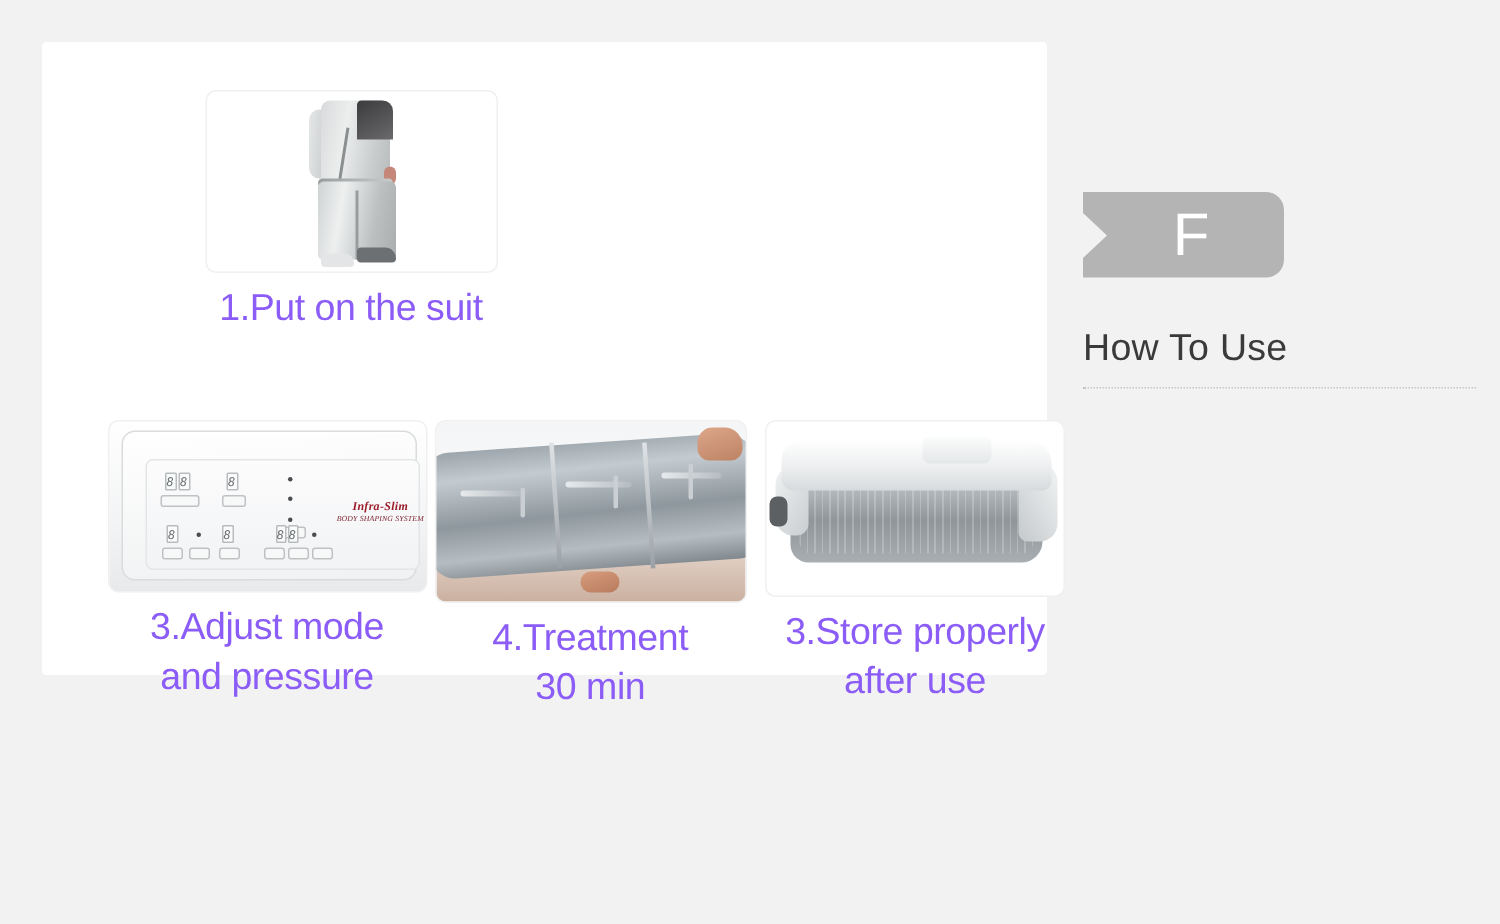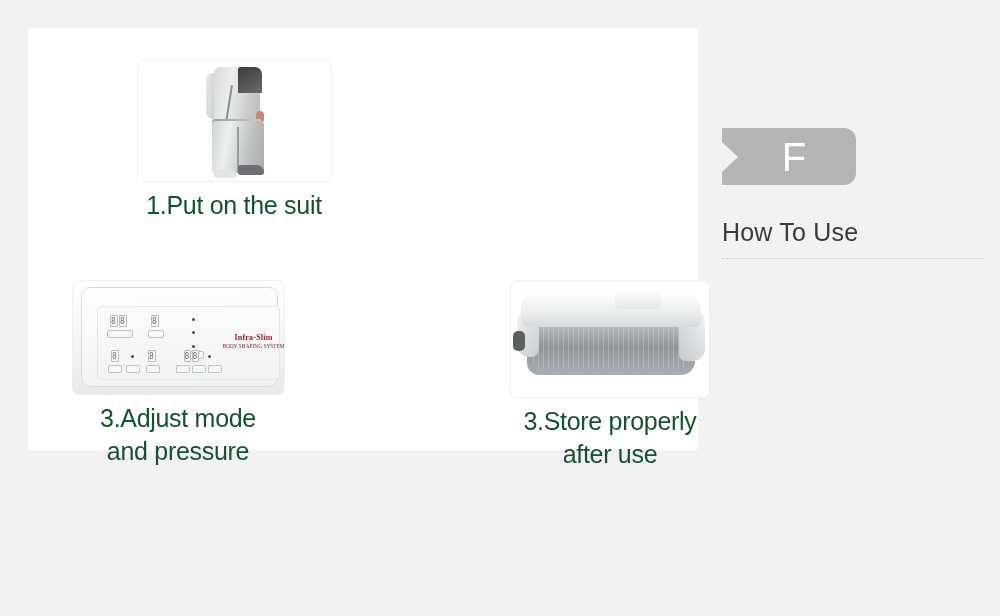--- a/index.html
+++ b/index.html
@@ -40,39 +40,39 @@
     position: relative;
     background: #ffffff;
     border: 1px solid #f0f0f0;
     border-radius: 7px;
     overflow: hidden;
     margin: 0 auto;
   }
 
   .step-caption {
     font-family: "Liberation Sans", sans-serif;
-    color: #14532d;
+    color: #8b5cf6;
     font-size: 25px;
     line-height: 1.3;
     letter-spacing: -0.3px;
     margin-top: 7px;
     white-space: pre-line;
   }
 
   
   .step-1  { left: 76px;  top: 32px;  width: 260px; }
   .step-1 .photo-frame { width: 195px; height: 122px; }
 
   
   .step-2  { left: 388px; top: 28px;  width: 260px; }
   .step-2 .photo-frame { width: 200px; height: 128px; }
 
   
   .step-3  { left: 34px;  top: 252px; width: 232px; }
-  .step-3 .photo-frame { width: 213px; height: 115px; }
+  .step-3 .photo-frame { width: 213px; height: 115px; font-style: italic; }
 
   
   .step-4  { left: 258px; top: 252px; width: 215px; }
   .step-4 .photo-frame { width: 208px; height: 122px; }
 
   
   .step-5  { left: 462px; top: 252px; width: 240px; }
   .step-5 .photo-frame { width: 200px; height: 118px; }
 
   
@@ -420,20 +420,38 @@
             <div class="btn" style="left:78px;top:58px;width:14px;height:8px;"></div>
             <div class="btn" style="left:94px;top:58px;width:14px;height:8px;"></div>
             <div class="btn" style="left:110px;top:58px;width:14px;height:8px;"></div>
           </div>
         </div>
       </div>
       <div class="step-caption">3.Adjust mode
 and pressure</div>
     </div>
 
+    <div class="step step-4">
+      <div class="photo-frame ph4">
+        <div class="bed"></div>
+        <div class="body"></div>
+        <div class="seam" style="left:78px;"></div>
+        <div class="seam" style="left:140px;"></div>
+        <div class="strap" style="left:16px;top:46px;width:40px;"></div>
+        <div class="strap" style="left:86px;top:40px;width:44px;"></div>
+        <div class="strap" style="left:150px;top:34px;width:40px;"></div>
+        <div class="tube" style="left:56px;top:44px;height:20px;"></div>
+        <div class="tube" style="left:118px;top:36px;height:22px;"></div>
+        <div class="tube" style="left:168px;top:28px;height:24px;"></div>
+        <div class="foot"></div>
+        <div class="head-hand"></div>
+      </div>
+      <div class="step-caption">4.Treatment
+30 min</div>
+    </div>
 
     <div class="step step-5">
       <div class="photo-frame ph5">
         <div class="roll"></div>
         <div class="roll-lines"></div>
         <div class="side-l"></div>
         <div class="side-r"></div>
         <div class="flap"></div>
         <div class="flap-tab"></div>
         <div class="dark-nub"></div>

